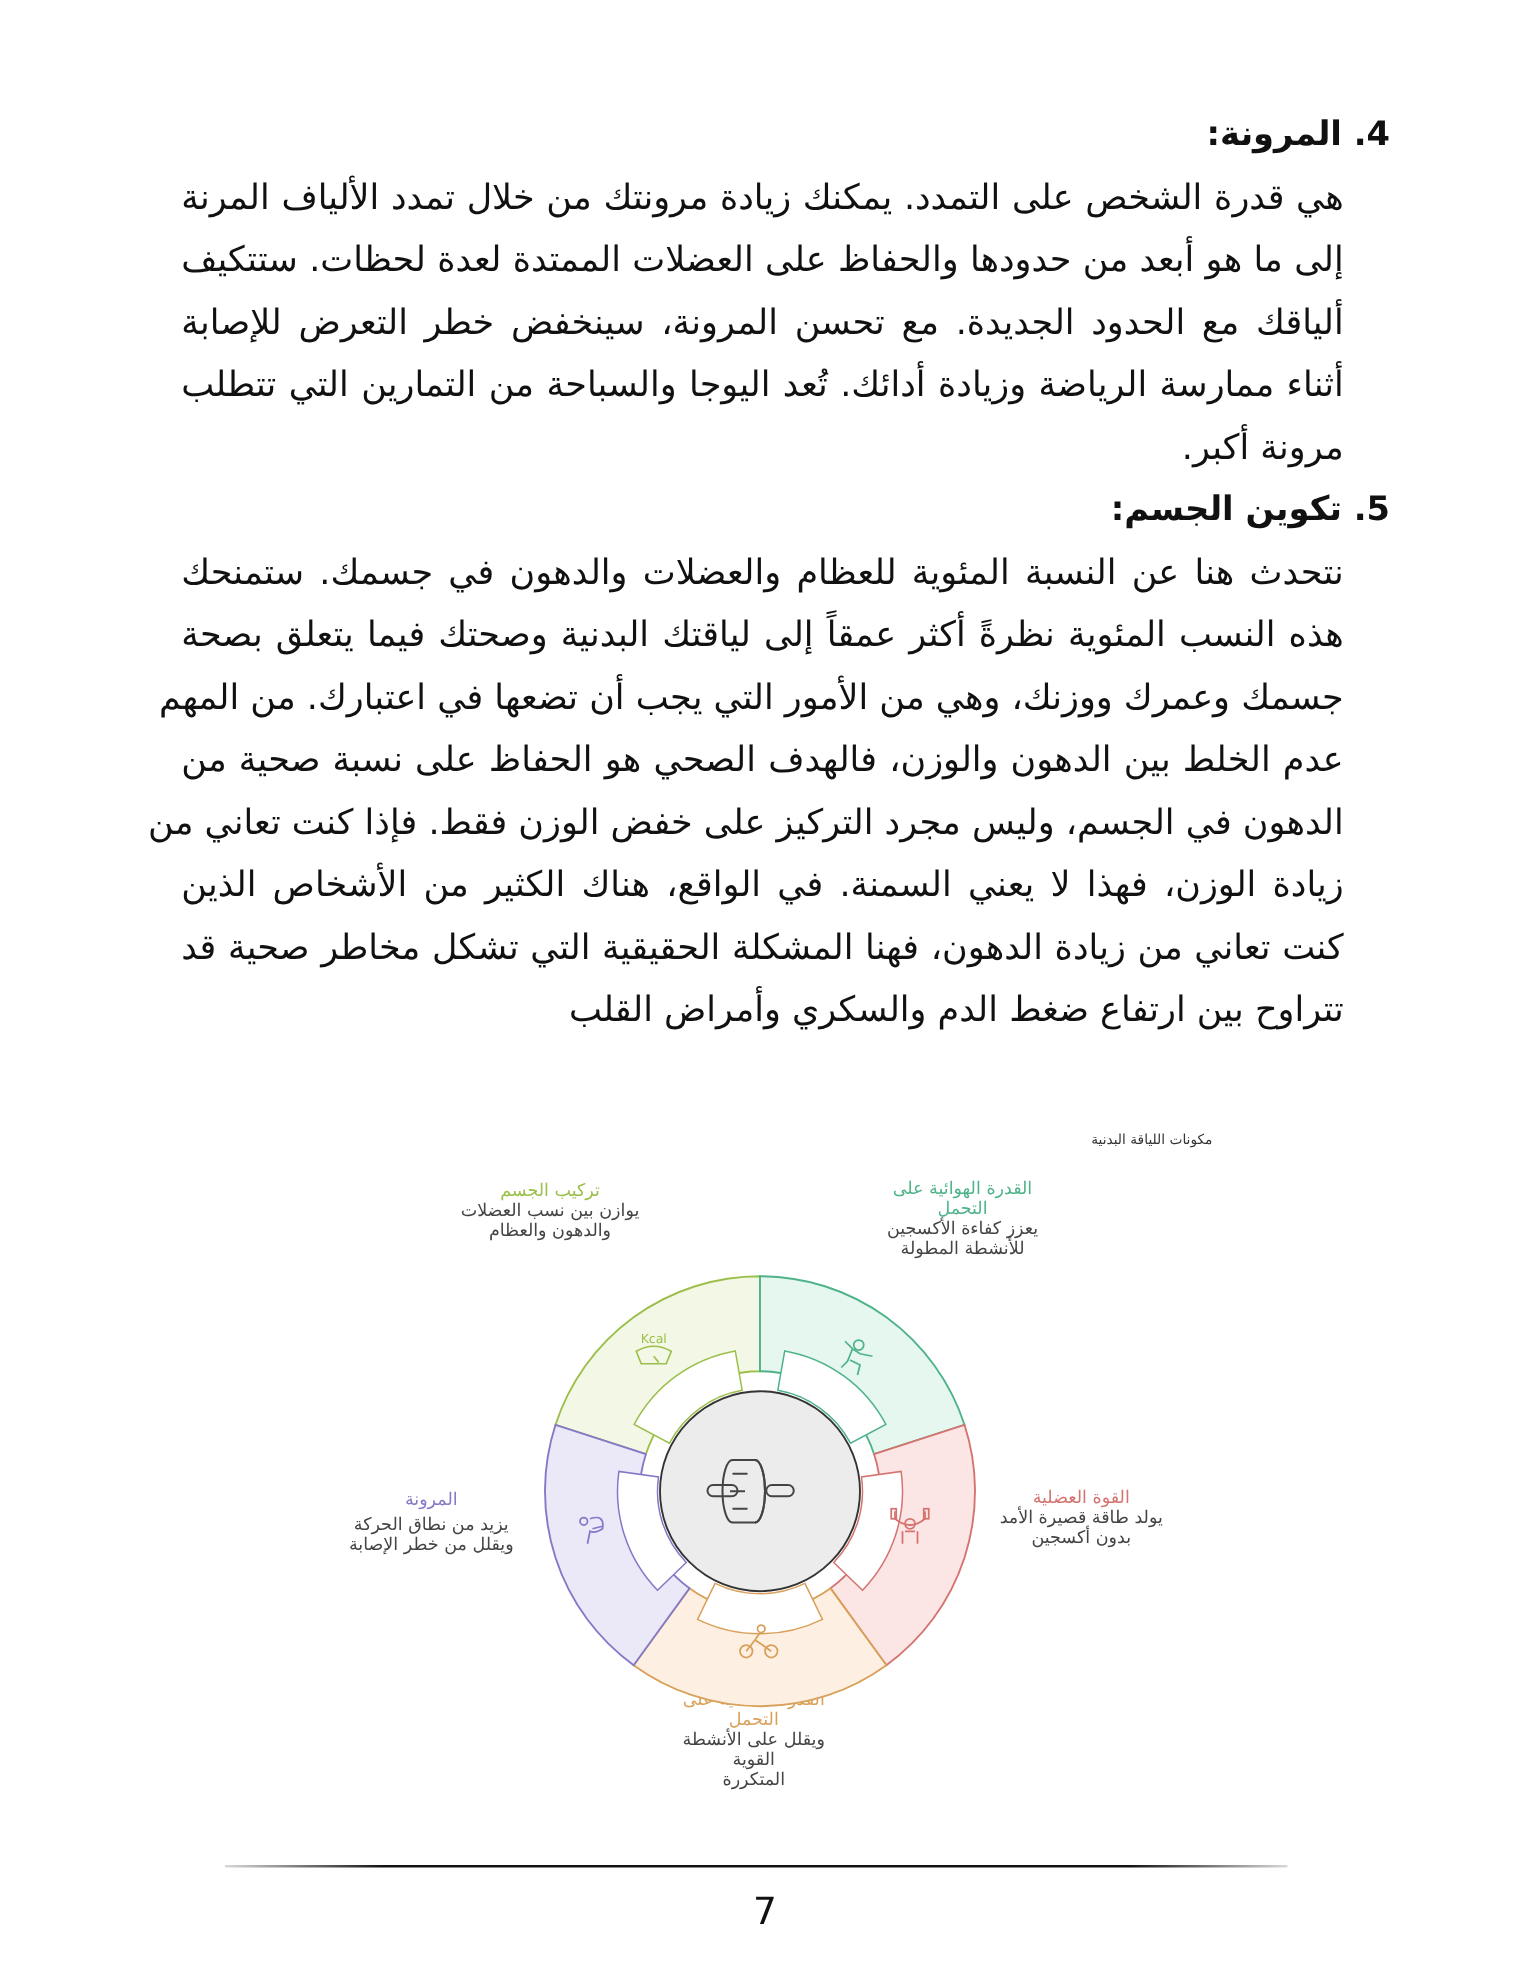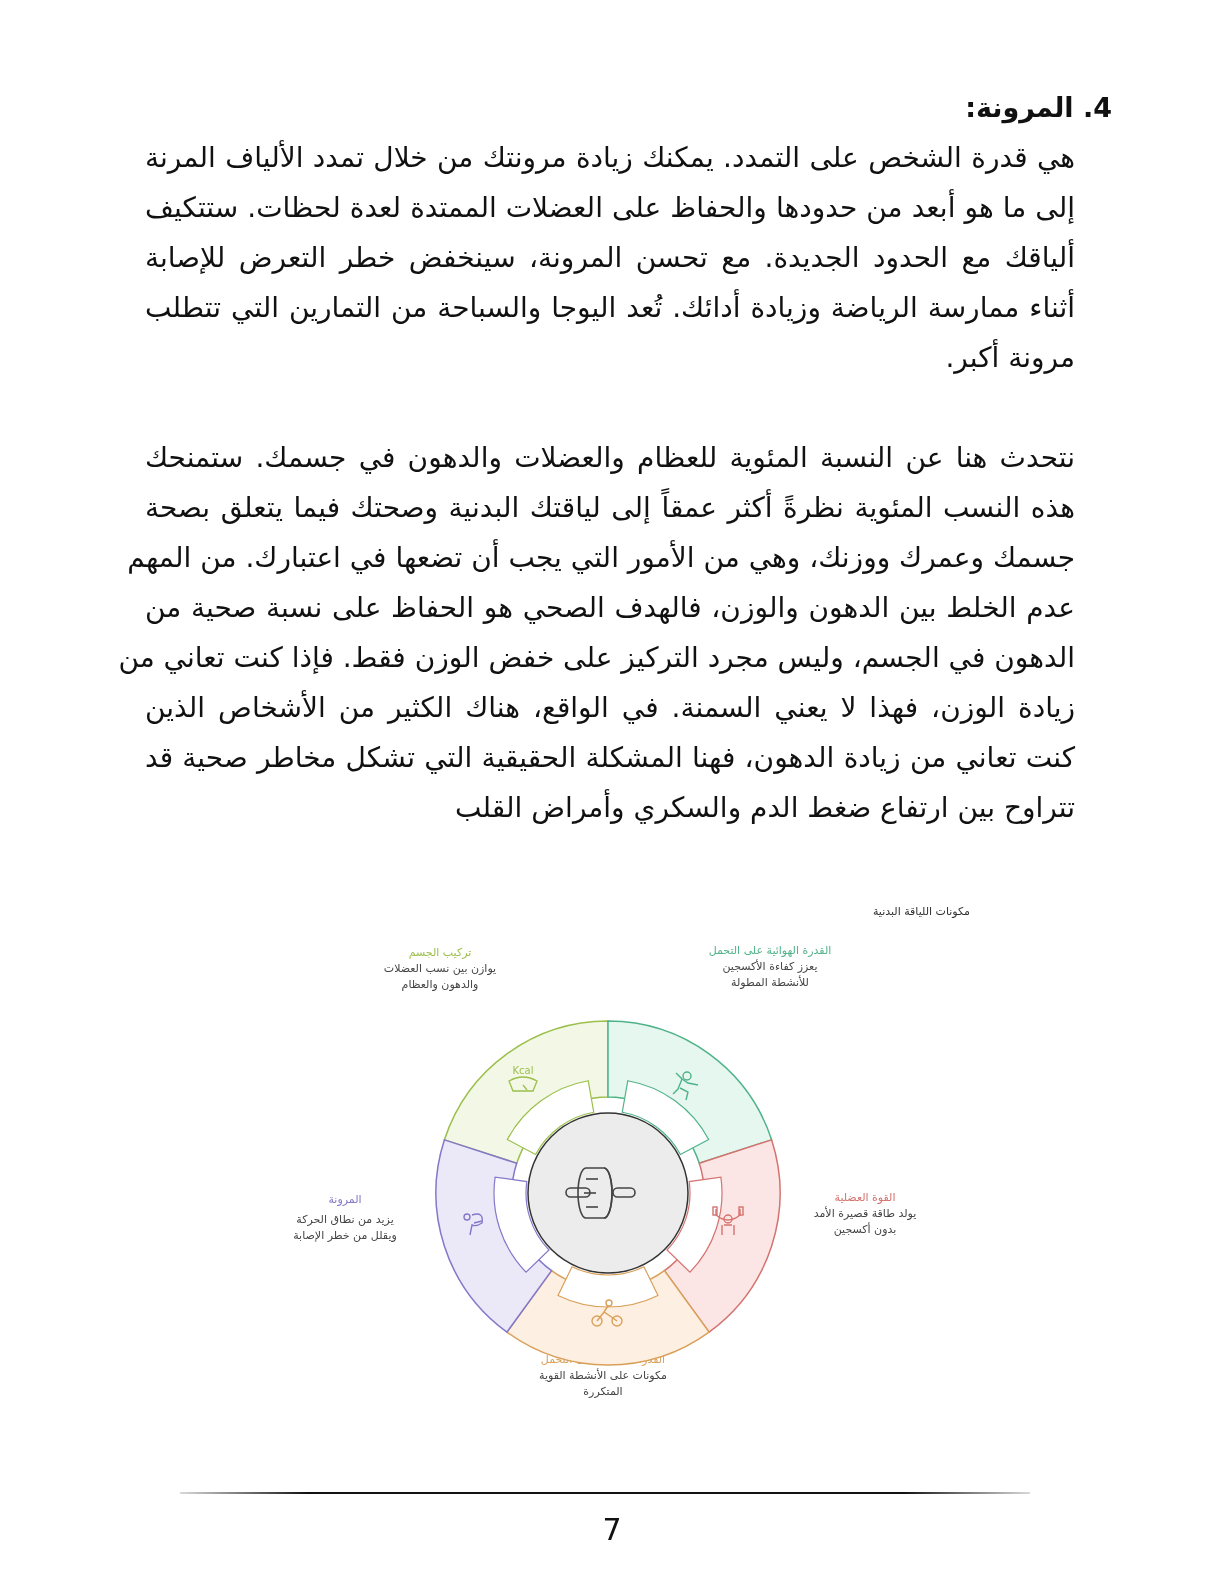--- a/index.html
+++ b/index.html
@@ -5,41 +5,42 @@
   html, body { margin:0; padding:0; background:#ffffff; }
   body { width:1224px; height:1584px; position:relative; overflow:hidden;
          font-family:"DejaVu Sans", sans-serif; color:#111; }
   .page { position:absolute; left:0; top:0; width:1224px; height:1412px; }
   .heading { position:absolute; right:112px; direction:rtl; font-weight:bold; font-size:27px; line-height:40px; white-space:nowrap; }
   .para { position:absolute; left:145px; width:930px; direction:rtl; font-size:28px; line-height:50px; }
   .para .line { display:block; height:50px; text-align:justify; text-align-last:justify; white-space:nowrap; }
   .para .line.last { text-align-last:right; }
   .diagram { position:absolute; left:250px; top:895px; width:720px; height:540px; }
   .diag-title { position:absolute; left:0; width:720px; top:10px; font-size:11px; color:#333; direction:rtl; }
-  .lbl { position:absolute; direction:rtl; text-align:center; font-size:11px; line-height:16px; }
+  .lbl { position:absolute; direction:rtl; text-align:center; font-size:14px; line-height:16px; }
   .lbl .t { display:block; font-weight:normal; }
   .lbl .d { display:block; color:#444; }
   .footer-line { position:absolute; left:180px; width:850px; top:1492px; height:2px;
     background:linear-gradient(to right, rgba(0,0,0,0.15), #111 15%, #111 85%, rgba(0,0,0,0.15)); }
   .page-num { position:absolute; left:0; width:1224px; top:1512px; text-align:center; font-size:30px; color:#111; }
 </style>
 </head>
 <body>
 
 <div class="page">
 
   <div class="heading" style="top:88px;">4. المرونة:</div>
   <div class="para" style="top:133px;">
     <span class="line">هي قدرة الشخص على التمدد. يمكنك زيادة مرونتك من خلال تمدد الألياف المرنة</span>
     <span class="line">إلى ما هو أبعد من حدودها والحفاظ على العضلات الممتدة لعدة لحظات. ستتكيف</span>
     <span class="line">ألياقك مع الحدود الجديدة. مع تحسن المرونة، سينخفض خطر التعرض للإصابة</span>
     <span class="line">أثناء ممارسة الرياضة وزيادة أدائك. تُعد اليوجا والسباحة من التمارين التي تتطلب</span>
     <span class="line last">مرونة أكبر.</span>
   </div>
 
+  <div class="heading" style="top:388px;">5. تكوين الجسم:</div>
   <div class="para" style="top:433px;">
     <span class="line">نتحدث هنا عن النسبة المئوية للعظام والعضلات والدهون في جسمك. ستمنحك</span>
     <span class="line">هذه النسب المئوية نظرةً أكثر عمقاً إلى لياقتك البدنية وصحتك فيما يتعلق بصحة</span>
     <span class="line">جسمك وعمرك ووزنك، وهي من الأمور التي يجب أن تضعها في اعتبارك. من المهم</span>
     <span class="line">عدم الخلط بين الدهون والوزن، فالهدف الصحي هو الحفاظ على نسبة صحية من</span>
     <span class="line">الدهون في الجسم، وليس مجرد التركيز على خفض الوزن فقط. فإذا كنت تعاني من</span>
     <span class="line">زيادة الوزن، فهذا لا يعني السمنة. في الواقع، هناك الكثير من الأشخاص الذين</span>
     <span class="line">كنت تعاني من زيادة الدهون، فهنا المشكلة الحقيقية التي تشكل مخاطر صحية قد</span>
     <span class="line last">تتراوح بين ارتفاع ضغط الدم والسكري وأمراض القلب</span>
   </div>
@@ -57,21 +58,21 @@
       <span class="d">يعزز كفاءة الأكسجين</span>
       <span class="d">للأنشطة المطولة</span>
     </div>
     <div class="lbl" style="left:545px; top:295px; width:140px;">
       <span class="t" style="color:#d4736f">القوة العضلية</span>
       <span class="d">يولد طاقة قصيرة الأمد</span>
       <span class="d">بدون أكسجين</span>
     </div>
     <div class="lbl" style="left:283px; top:457px; width:140px;">
       <span class="t" style="color:#d9a05a">القدرة العضلية على التحمل</span>
-      <span class="d">مكونات على الأنشطة القوية</span>
+      <span class="d">ويقلل على الأنشطة القوية</span>
       <span class="d">المتكررة</span>
     </div>
     <div class="lbl" style="left:25px; top:297px; width140px; width:140px;">
       <span class="t" style="color:#8478c8">المرونة</span>
       <span class="d" style="margin-top:4px">يزيد من نطاق الحركة</span>
       <span class="d">ويقلل من خطر الإصابة</span>
     </div>
 
     <svg id="wheel" width="720" height="540" style="position:absolute;left:0;top:0;">
       <g id="segments">

